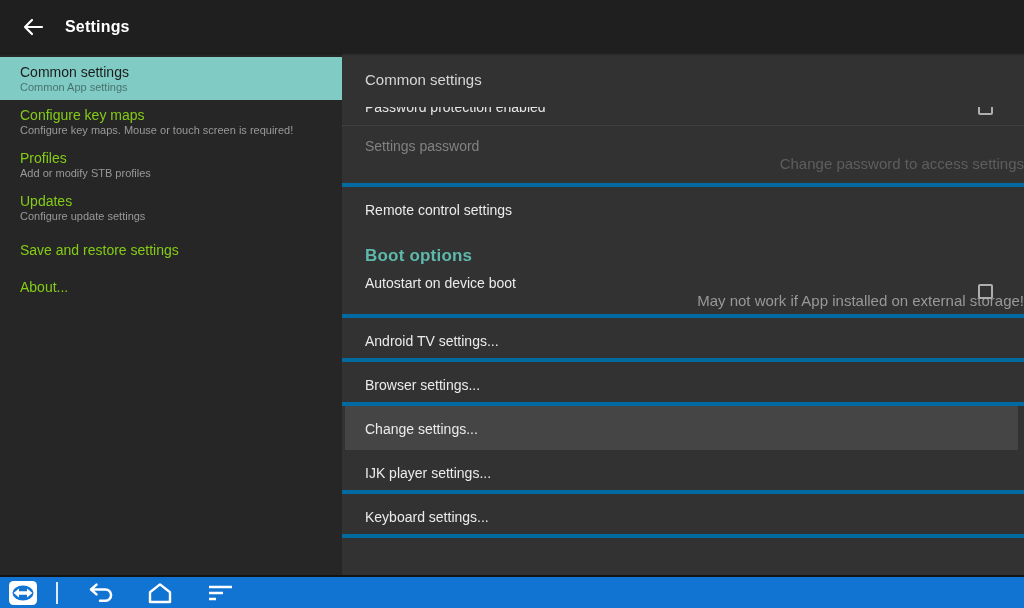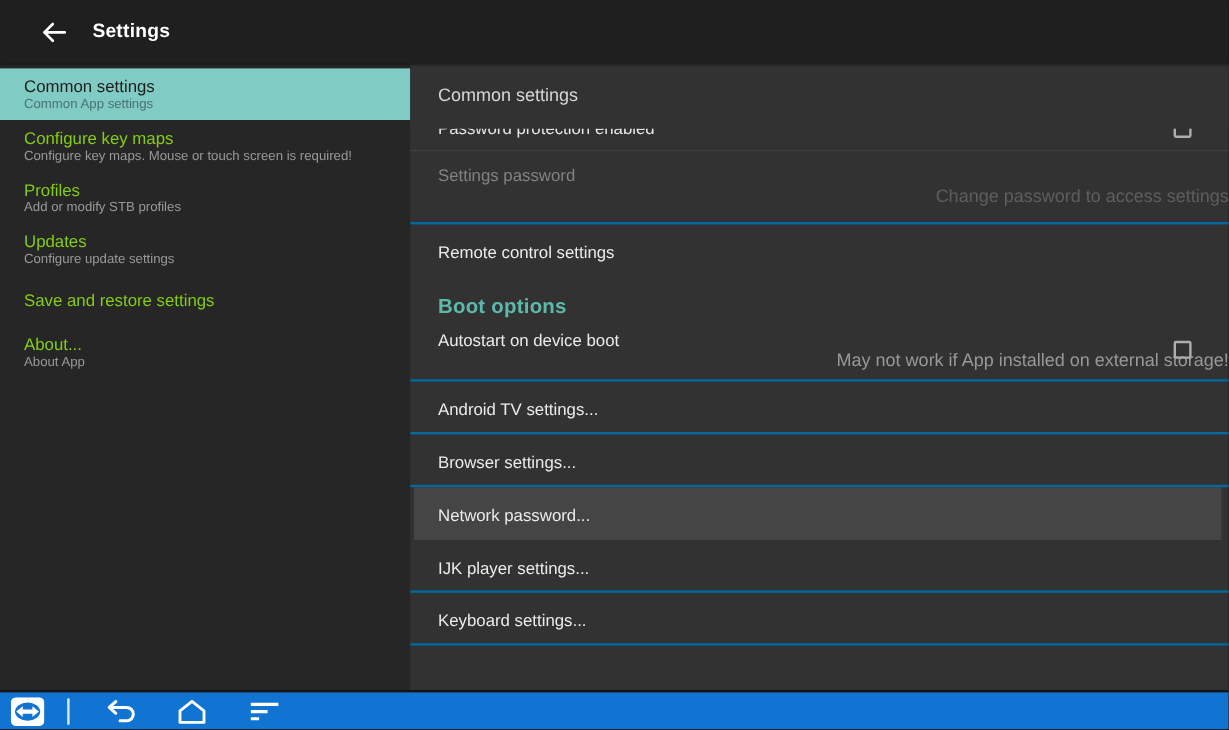--- a/index.html
+++ b/index.html
@@ -7,21 +7,21 @@
   body { font-family:"Liberation Sans","DejaVu Sans",sans-serif; }
   #screen {
     position:relative; width:1024px; height:608px; overflow:hidden;
     background:#2e2e2e;
   }
 
   
   .appbar {
     position:absolute; top:0; left:0; width:1024px; height:53px;
     background:#1f1f1f; display:flex; align-items:center;
-    box-shadow:0 1px 2px rgba(0,0,0,0.45); z-index:30;padding-left:12px;
+    box-shadow:0 1px 2px rgba(0,0,0,0.45); z-index:30;
   }
   .appbar .back { width:24px; height:24px; margin-left:21px; display:flex; align-items:center; justify-content:center; }
   .appbar .title { color:#ffffff; font-size:16px; font-weight:bold; margin-left:20px; letter-spacing:0.2px; }
 
   
   .sidebar {
     position:absolute; top:53px; left:0; width:342px; height:523px;
     background:#262626; padding-top:4px; z-index:10;
   }
   .side-item { padding:7px 20px 6px 20px; cursor:pointer; }
@@ -37,21 +37,21 @@
     position:absolute; top:53px; left:342px; width:682px; height:523px;
     background:#323232; z-index:10;
   }
   .panel-header {
     height:54px; padding:18px 0 0 23px; position:relative; z-index:5; background:#323232;
   }
   .panel-header .ht { font-size:15px; color:#d6d6d6; }
   .row { position:relative; padding-left:23px; }
   .row .t  { font-size:14px; line-height:14px; color:#ebebeb; }
   .row .s  { font-size:15px; line-height:12px; color:#989898; margin-top:5px;text-align:right; }
-  .row.bdr { border-bottom:2px solid #0369a1; }
+  .row.bdr { border-bottom:4px solid #0369a1; }
   .row.disabled .t { color:#828282; }
   .row.disabled .s { color:#5e5e5e; }
   .sect { padding:14px 0 0 23px; height:34px; }
   .sect .st { font-size:17px; font-weight:bold; color:#5db9ac; letter-spacing:0.2px; }
   .hl-row {
     position:relative; height:44px; background:#454545;
     margin:0 6px 0 3px; padding:16px 0 0 20px;
   }
   .hl-row .t { font-size:14px; line-height:14px; color:#ebebeb; }
 
@@ -117,21 +117,20 @@
     </div>
     <div class="side-item">
       <div class="t">Updates</div>
       <div class="s">Configure update settings</div>
     </div>
     <div class="side-item single">
       <div class="t">Save and restore settings</div>
     </div>
     <div class="side-item">
       <div class="t">About...</div>
-      <div class="s">About App</div>
     </div>
   </div>
 
   <div class="panel">
 
     <div class="panel-header">
       <div class="ht">Common settings</div>
     </div>
 
     <div class="row clip-row">
@@ -160,21 +159,21 @@
 
     <div class="row bdr r-h44">
       <div class="t">Android TV settings...</div>
     </div>
 
     <div class="row bdr r-h44">
       <div class="t">Browser settings...</div>
     </div>
 
     <div class="hl-row">
-      <div class="t">Network password...</div>
+      <div class="t">Change settings...</div>
     </div>
 
     <div class="row bdr r-h44">
       <div class="t">IJK player settings...</div>
     </div>
 
     <div class="row bdr r-h44">
       <div class="t">Keyboard settings...</div>
     </div>
 

